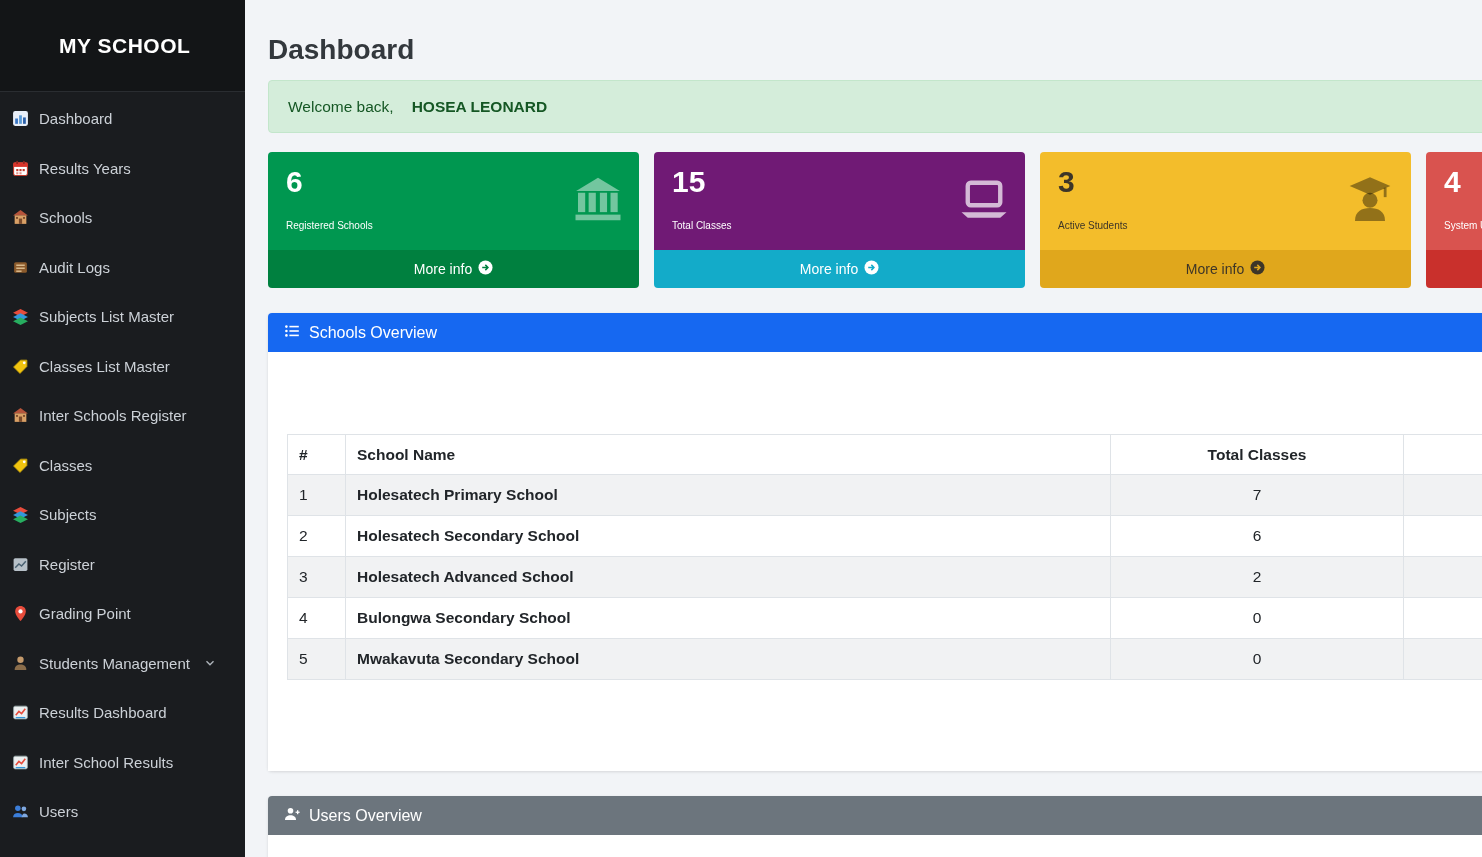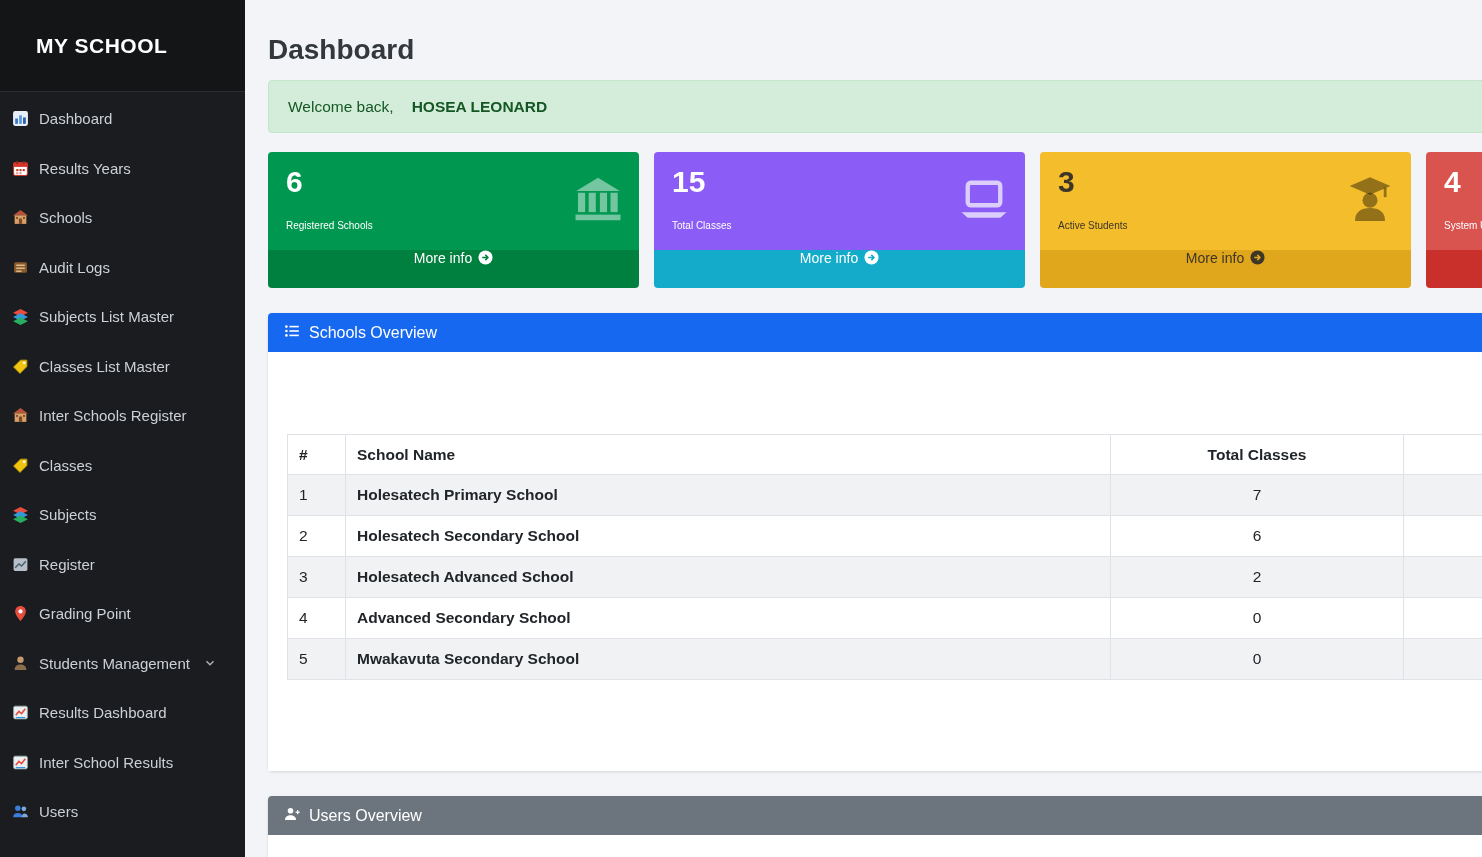--- a/index.html
+++ b/index.html
@@ -9,21 +9,21 @@
     font-family: "Liberation Sans", sans-serif;
   }
 
   
   .sidebar {
     position: fixed; left: 0; top: 0; width: 245px; height: 857px;
     background: #1a1c1f; z-index: 10;
   }
   .brand {
     height: 92px; display: flex; align-items: center;
-    padding-left: 36px; background: #131517;
+    padding-left: 59px; background: #131517;
     color: #ffffff; font-size: 21px; font-weight: bold; letter-spacing: .5px;
     border-bottom: 1px solid #2a2d31;
   }
   .nav { padding-top: 2px; }
   .nav-item {
     height: 49.5px; display: flex; align-items: center;
     padding: 0 12px; color: #ccd1d7; font-size: 15px; cursor: pointer;
   }
   .nav-item .icn { width: 17px; height: 17px; margin-right: 10px; flex: none; display: flex; }
   .nav-item .icn svg { width: 17px; height: 17px; }
@@ -42,25 +42,25 @@
   .welcome strong { margin-left: 18px; }
 
   
   .boxes { display: flex; gap: 15px; margin-bottom: 25px; }
   .small-box { width: 371px; flex: none; border-radius: 4px; overflow: hidden; color: #fff; }
   .sb-body { height: 98px; padding: 13px 18px; position: relative; }
   .sb-value { font-size: 30px; font-weight: bold; line-height: 1.15; }
   .sb-label { font-size: 10px; margin-top: 20px; }
   .sb-icon { position: absolute; right: 16px; top: 22px; }
   .sb-footer {
-    height: 38px; display: flex; justify-content: center;
+    height: 38px; display: flex; align-items: center; justify-content: center;
     gap: 6px; font-size: 14px; cursor: pointer;
   }
   .box-green  .sb-body { background: #009750; } .box-green  .sb-footer { background: #00803f; }
-  .box-cyan   .sb-body { background: #8b5cf6; } .box-cyan   .sb-footer { background: #13abc9; }
+  .box-cyan   .sb-body { background: #701a75; } .box-cyan   .sb-footer { background: #13abc9; }
   .box-yellow .sb-body { background: #f3bd2b; color: #3d3528; } .box-yellow .sb-footer { background: #e0a71c; color: #3d3528; }
   .box-red    .sb-body { background: #d9534f; } .box-red    .sb-footer { background: #c9302c; }
 
   
   .card { width: 1529px; border-radius: 4px; background: #fff;
           box-shadow: 0 1px 3px rgba(0,0,0,.12); margin-bottom: 25px; }
   .card-header {
     height: 39px; display: flex; align-items: center; gap: 9px;
     padding-left: 16px; color: #fff; font-size: 16px; border-radius: 4px 4px 0 0;
   }
@@ -401,21 +401,21 @@
               <td></td>
             </tr>
             <tr>
               <td>3</td>
               <td class="name-cell">Holesatech Advanced School</td>
               <td class="center">2</td>
               <td></td>
             </tr>
             <tr>
               <td>4</td>
-              <td class="name-cell">Advanced Secondary School</td>
+              <td class="name-cell">Bulongwa Secondary School</td>
               <td class="center">0</td>
               <td></td>
             </tr>
             <tr>
               <td>5</td>
               <td class="name-cell">Mwakavuta Secondary School</td>
               <td class="center">0</td>
               <td></td>
             </tr>
           </tbody>

